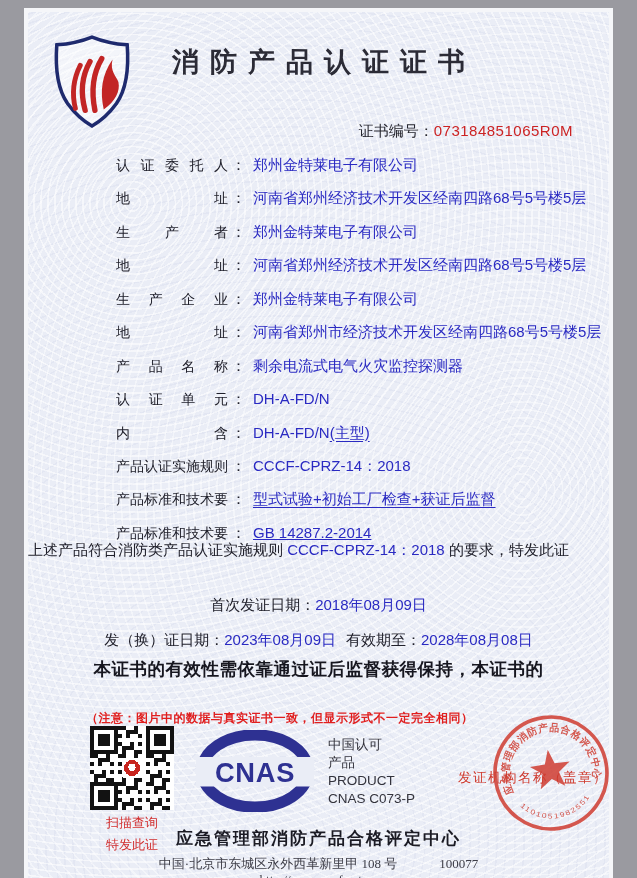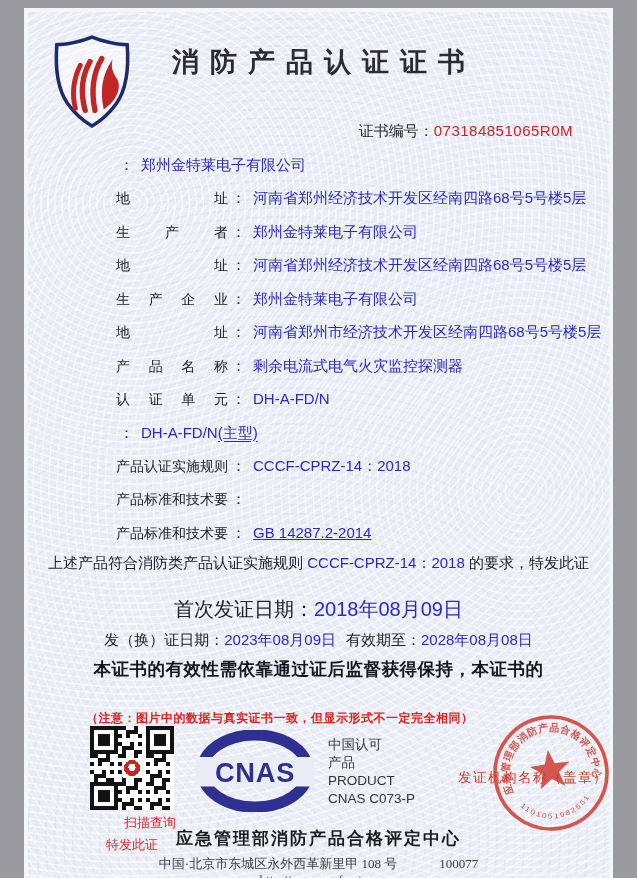--- a/index.html
+++ b/index.html
@@ -23,22 +23,22 @@
   .cert-no .lbl{color:#26262e;}
   .cert-no .num{letter-spacing:.5px;}
   
   .fields{top:143px;left:88px;right:34px;}
   .field-row{height:33.45px;display:flex;align-items:flex-start;font-size:15px;line-height:20px;}
   .flabel{flex:none;width:112px;font-size:14px;color:#20202b;text-align:justify;text-align-last:justify;}
   .fcolon{flex:none;margin:0 7px 0 3px;color:#20202b;}
   .fvalue{white-space:nowrap;}
   .u{text-decoration:underline;text-underline-offset:3px;text-align:right;}
   
-  .statement{top:542px;left:0;right:0;text-align:center;font-size:15px;color:#20202b;}
-  .date-line1{top:584px;left:0;right:0;text-align:center;font-size:20px;color:#20202b;}
+  .statement{top:529px;left:0;right:0;font-size:15px;color:#20202b;}
+  .date-line1{top:584px;left:0;right:0;text-align:center;font-size:15px;color:#20202b;}
   .date-line2{top:619px;left:0;right:0;text-align:center;font-size:15px;color:#20202b;}
   .gap{display:inline-block;width:10px;}
   
   .para{top:644px;left:0;right:0;text-align:center;font-size:17.5px;font-weight:700;
         line-height:27.5px;color:#16161f;letter-spacing:.5px;}
   .rednote{top:698px;left:58px;font-size:12px;font-weight:700;letter-spacing:.5px;}
   
   .qr-block{left:60px;top:714px;width:88px;text-align:center;}
   .qr-block svg{width:84px;height:84px;display:block;margin:0 auto;}
   .qr-cap{font-size:13px;line-height:22px;margin-top:2px;}
@@ -74,20 +74,21 @@
   <div class="abs title-block">
     <div class="title-cn">消防产品认证证书</div>
   </div>
 
   <div class="abs cert-no">
     <span class="lbl">证书编号：</span><span class="num" id="certNum" style="color: rgb(204, 35, 35);">073184851065R0M</span>
   </div>
 
   <div class="abs fields">
     <div class="field-row">
+      <span class="flabel">认证委托人</span>
       <span class="fcolon">：</span>
       <span class="fvalue" style="color: rgb(42, 42, 194);">郑州金特莱电子有限公司</span>
 
     </div>
 
     <div class="field-row">
       <span class="flabel">地址</span>
       <span class="fcolon">：</span>
       <span class="fvalue" style="color: rgb(42, 42, 194);">河南省郑州经济技术开发区经南四路68号5号楼5层</span>
 
@@ -129,36 +130,38 @@
     </div>
 
     <div class="field-row">
       <span class="flabel">认证单元</span>
       <span class="fcolon">：</span>
       <span class="fvalue" style="color: rgb(42, 42, 194);">DH-A-FD/N</span>
 
     </div>
 
     <div class="field-row">
+      <span class="flabel">内含</span>
       <span class="fcolon">：</span>
       <span class="fvalue" style="color: rgb(42, 42, 194);">DH-A-FD/N</span>
       <span class="fvalue u" style="color: rgb(42, 42, 194);">(主型)</span>
     </div>
 
     <div class="field-row">
       <span class="flabel">产品认证实施规则</span>
       <span class="fcolon">：</span>
       <span class="fvalue" style="color: rgb(42, 42, 194);">CCCF-CPRZ-14：2018</span>
 
     </div>
 
     <div class="field-row">
       <span class="flabel">产品标准和技术要</span>
       <span class="fcolon">：</span>
       <span class="fvalue" style="color: rgb(42, 42, 194);"></span>
+      <span class="fvalue u" style="color: rgb(42, 42, 194);">型式试验+初始工厂检查+获证后监督</span>
     </div>
 
     <div class="field-row">
       <span class="flabel">产品标准和技术要</span>
       <span class="fcolon">：</span>
       <span class="fvalue" style="color: rgb(42, 42, 194); text-decoration: underline;">GB 14287.2-2014</span>
 
     </div>
   </div>
 
@@ -389,21 +392,21 @@
           <rect x="12" y="20" width="1" height="1"></rect>
           <rect x="15" y="20" width="1" height="1"></rect>
           <rect x="18" y="20" width="1" height="1"></rect>
           <rect x="19" y="20" width="1" height="1"></rect>
         </g>
       <rect x="8" y="8" width="5" height="5" rx="0.6" fill="#ffffff"></rect>
       <circle cx="10.5" cy="10.5" r="2" fill="#c8251f"></circle>
       <circle cx="10.5" cy="10.3" r="0.9" fill="#ffffff"></circle>
     </svg>
     <div class="qr-cap">
-      <div id="qrCap1" style="color: rgb(210, 47, 47); text-align: right;">扫描查询</div>
+      <div id="qrCap1" style="color: rgb(210, 47, 47);">扫描查询</div>
       <div id="qrCap2" style="color: rgb(210, 47, 47);">特发此证</div>
     </div>
   </div>
 
   <div class="abs cnas-block">
     <svg viewBox="0 0 160 110">
       <ellipse cx="80" cy="55" rx="72" ry="49" fill="none" stroke="#2e3192" stroke-width="15"></ellipse>
       <rect x="0" y="36" width="160" height="40" fill="#eaedf6"></rect>
       <path d="M14,48 Q80,24 146,42" fill="none" stroke="#2e3192" stroke-width="0"></path>
       <text x="80" y="70" text-anchor="middle" font-family="Liberation Sans, DejaVu Sans, sans-serif" font-size="37" font-weight="bold" fill="#2e3192" letter-spacing="1">CNAS</text>

